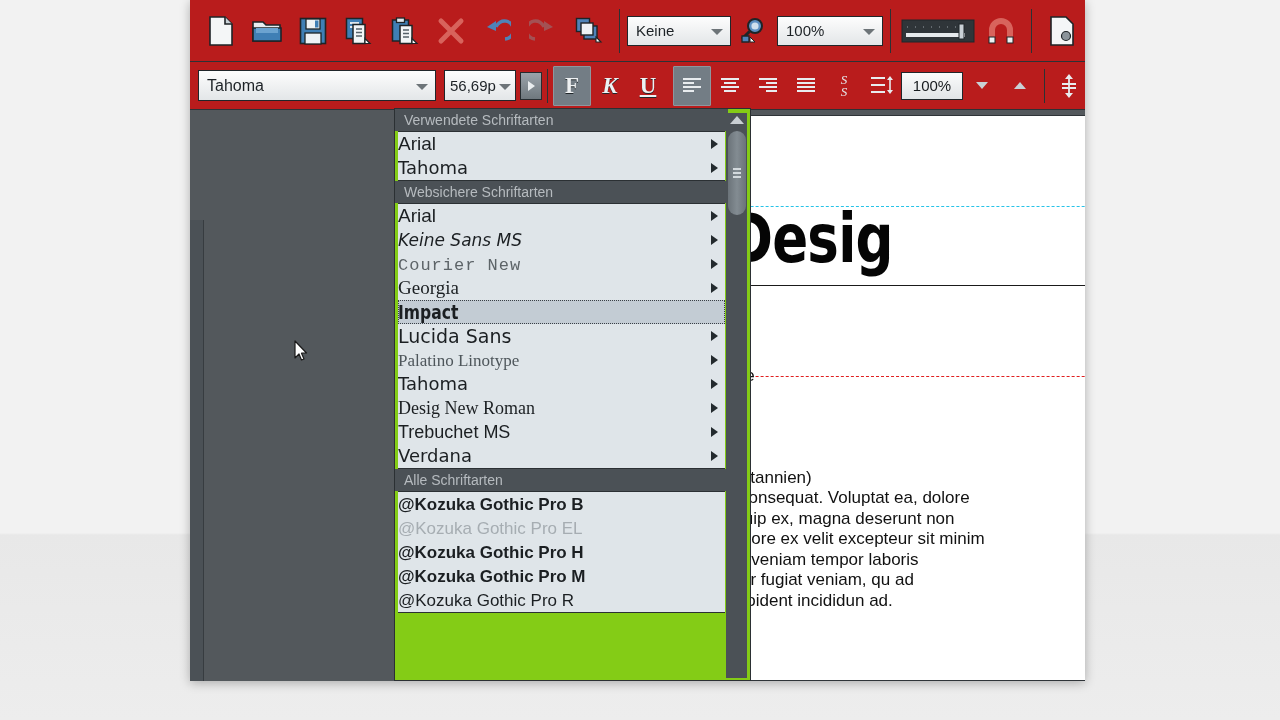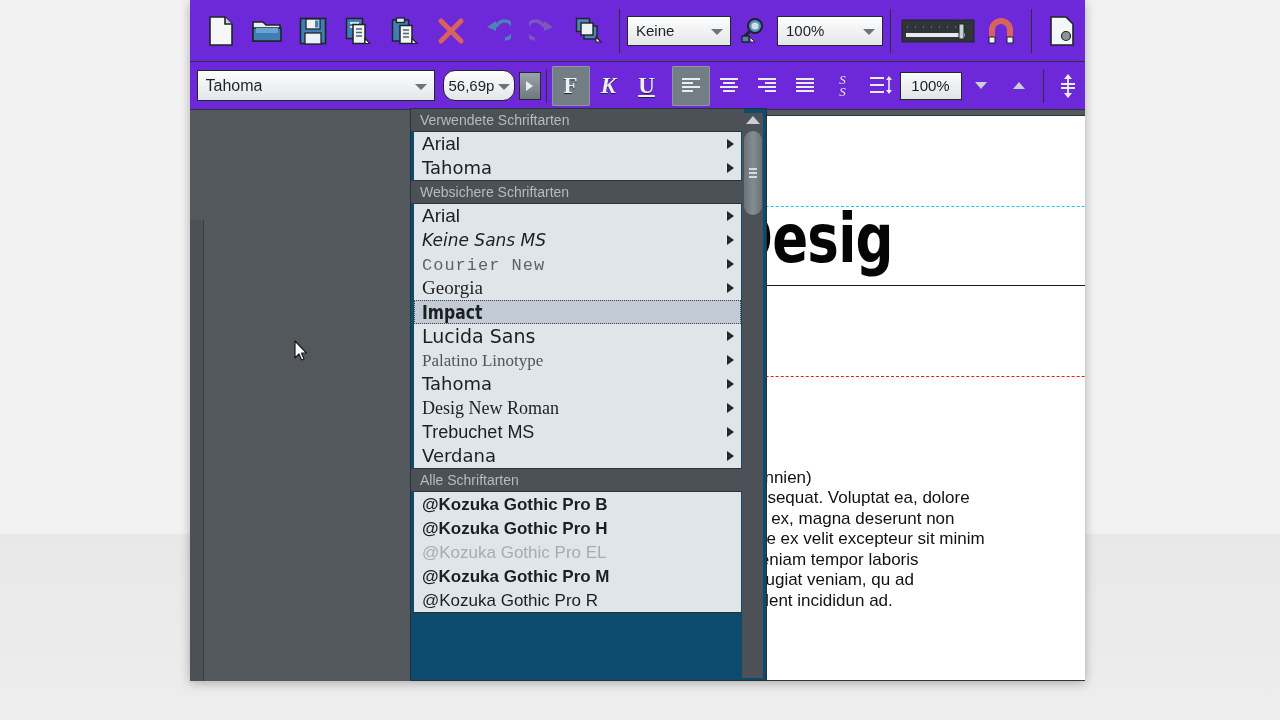--- a/index.html
+++ b/index.html
@@ -9,43 +9,43 @@
     font-family: "Liberation Sans", sans-serif;
     position:relative;
   }
   #app-window{
     position:absolute; left:190px; top:0; width:895px; height:681px;
     background:#3e4449; overflow:hidden;
     box-shadow: 0 2px 10px rgba(0,0,0,.28);
   }
   
   .toolbar{
-    position:absolute; left:0; width:895px; background:#6d28d9;
-    border-bottom:1px solid #2d3236; display:flex; align-items:center;justify-content:center;
+    position:absolute; left:0; width:895px; background:#b91c1c;
+    border-bottom:1px solid #2d3236; display:flex; align-items:center;
   }
   #toolbar-main{ top:0; height:62px; padding-left:8px; }
   #toolbar-text{ top:62px; height:48px; padding-left:8px; }
   .tb-btn{
     width:46px; height:46px; display:flex; align-items:center; justify-content:center;
     flex:0 0 auto; position:relative;
   }
   .tb-btn.small{ width:38px; height:40px; }
   .tb-sep{ width:1px; height:44px; background:#2c3134; margin:0 7px; flex:0 0 auto; }
   .tb-sep.short{ height:34px; margin:0 5px; }
   .pressed{ background:#737d85; border:1px solid #8d979e; border-radius:1px; }
 
   
   .combo{
     background:linear-gradient(to bottom,#fdfdfd,#e3e6e8);
     border:1px solid #20262a;
     height:30px; display:flex; align-items:center; position:relative;
     font-size:15px; color:#1d2226; padding:0 4px 0 8px; flex:0 0 auto;
   }
   #font-family-combo{ width:238px; height:31px; font-size:16px; }
-  #font-size-combo{ width:72px; height:31px; font-size:15px; padding-left:5px;border-radius:12px; }
+  #font-size-combo{ width:72px; height:31px; font-size:15px; padding-left:5px; }
   #style-combo{ width:104px; }
   #zoom-combo{ width:106px; }
   #line-height-field{
     width:62px; height:28px; background:linear-gradient(to bottom,#fafbfb,#e1e4e6);
     border:1px solid #20262a; color:#181c1f; font-size:15px;
     display:flex; align-items:center; justify-content:center; flex:0 0 auto;
   }
   .combo .caret{
     position:absolute; right:7px; top:50%; margin-top:-2px;
     width:0;height:0;border-left:6px solid transparent;border-right:6px solid transparent;
@@ -105,32 +105,32 @@
     left:18px; top:250px; width:500px; font-size:17px; line-height:20.5px;
   }
   #body-col p{ margin:0; }
   #body-col .spacer{ height:20px; }
   .two-col-row{ display:flex; }
   .two-col-row span:first-child{ width:102px; flex:0 0 102px; }
   #para-block{ margin-top:21px; width:400px; }
 
   
   #font-dropdown{
-    position:absolute; left:220px; top:108px; width:357px; height:573px;
-    background:#0c4a6e; border:1px solid #2b3033; z-index:40;
+    position:absolute; left:204px; top:108px; width:357px; height:573px;
+    background:#84cc16; border:1px solid #2b3033; z-index:40;
     font-size:0;
   }
   .dd-section-title{
     height:22px; line-height:22px; padding-left:9px;
     color:#b6bbbf; font-size:14px; background:#4b5156;
     font-family:"Liberation Sans", sans-serif;
   }
   .dd-group{ background:#dfe5e9; border-top:1px solid #2b3033; border-bottom:1px solid #2b3033; margin:0 3px; }
   .dd-item{
-    height:24px; line-height:24px; padding-left:8px; position:relative;
+    height:24px; line-height:24px; position:relative;
     color:#1b1f22; font-size:19px; white-space:nowrap; overflow:hidden;
   }
   .dd-item .arrow{
     position:absolute; right:7px; top:50%; margin-top:-5px;
     width:0;height:0;border-top:5px solid transparent;border-bottom:5px solid transparent;border-left:7px solid #232a2e;
   }
   .dd-item.selected{
     background:#c3ccd4; outline:1px dotted #3a4046; outline-offset:-1px;
   }
   
@@ -459,22 +459,22 @@
           <div class="dd-item"><span class="f-lucida">Lucida Sans</span><span class="arrow"></span></div>
           <div class="dd-item"><span class="f-palatino">Palatino Linotype</span><span class="arrow"></span></div>
           <div class="dd-item"><span class="f-tahoma">Tahoma</span><span class="arrow"></span></div>
           <div class="dd-item"><span class="f-times">Desig New Roman</span><span class="arrow"></span></div>
           <div class="dd-item"><span class="f-trebuchet">Trebuchet MS</span><span class="arrow"></span></div>
           <div class="dd-item"><span class="f-verdana">Verdana</span><span class="arrow"></span></div>
         </div>
         <div class="dd-section-title">Alle Schriftarten</div>
         <div class="dd-group">
           <div class="dd-item"><span class="f-kz-b">@Kozuka Gothic Pro B</span></div>
+          <div class="dd-item"><span class="f-kz-el">@Kozuka Gothic Pro EL</span></div>
           <div class="dd-item"><span class="f-kz-h">@Kozuka Gothic Pro H</span></div>
-          <div class="dd-item"><span class="f-kz-el">@Kozuka Gothic Pro EL</span></div>
           <div class="dd-item"><span class="f-kz-m">@Kozuka Gothic Pro M</span></div>
           <div class="dd-item"><span class="f-kz-r">@Kozuka Gothic Pro R</span></div>
         </div>
       </div>
 
     <div id="dd-scrollbar">
       <div id="dd-scroll-up">
           <i></i>
         </div>
       <div id="dd-thumb">

